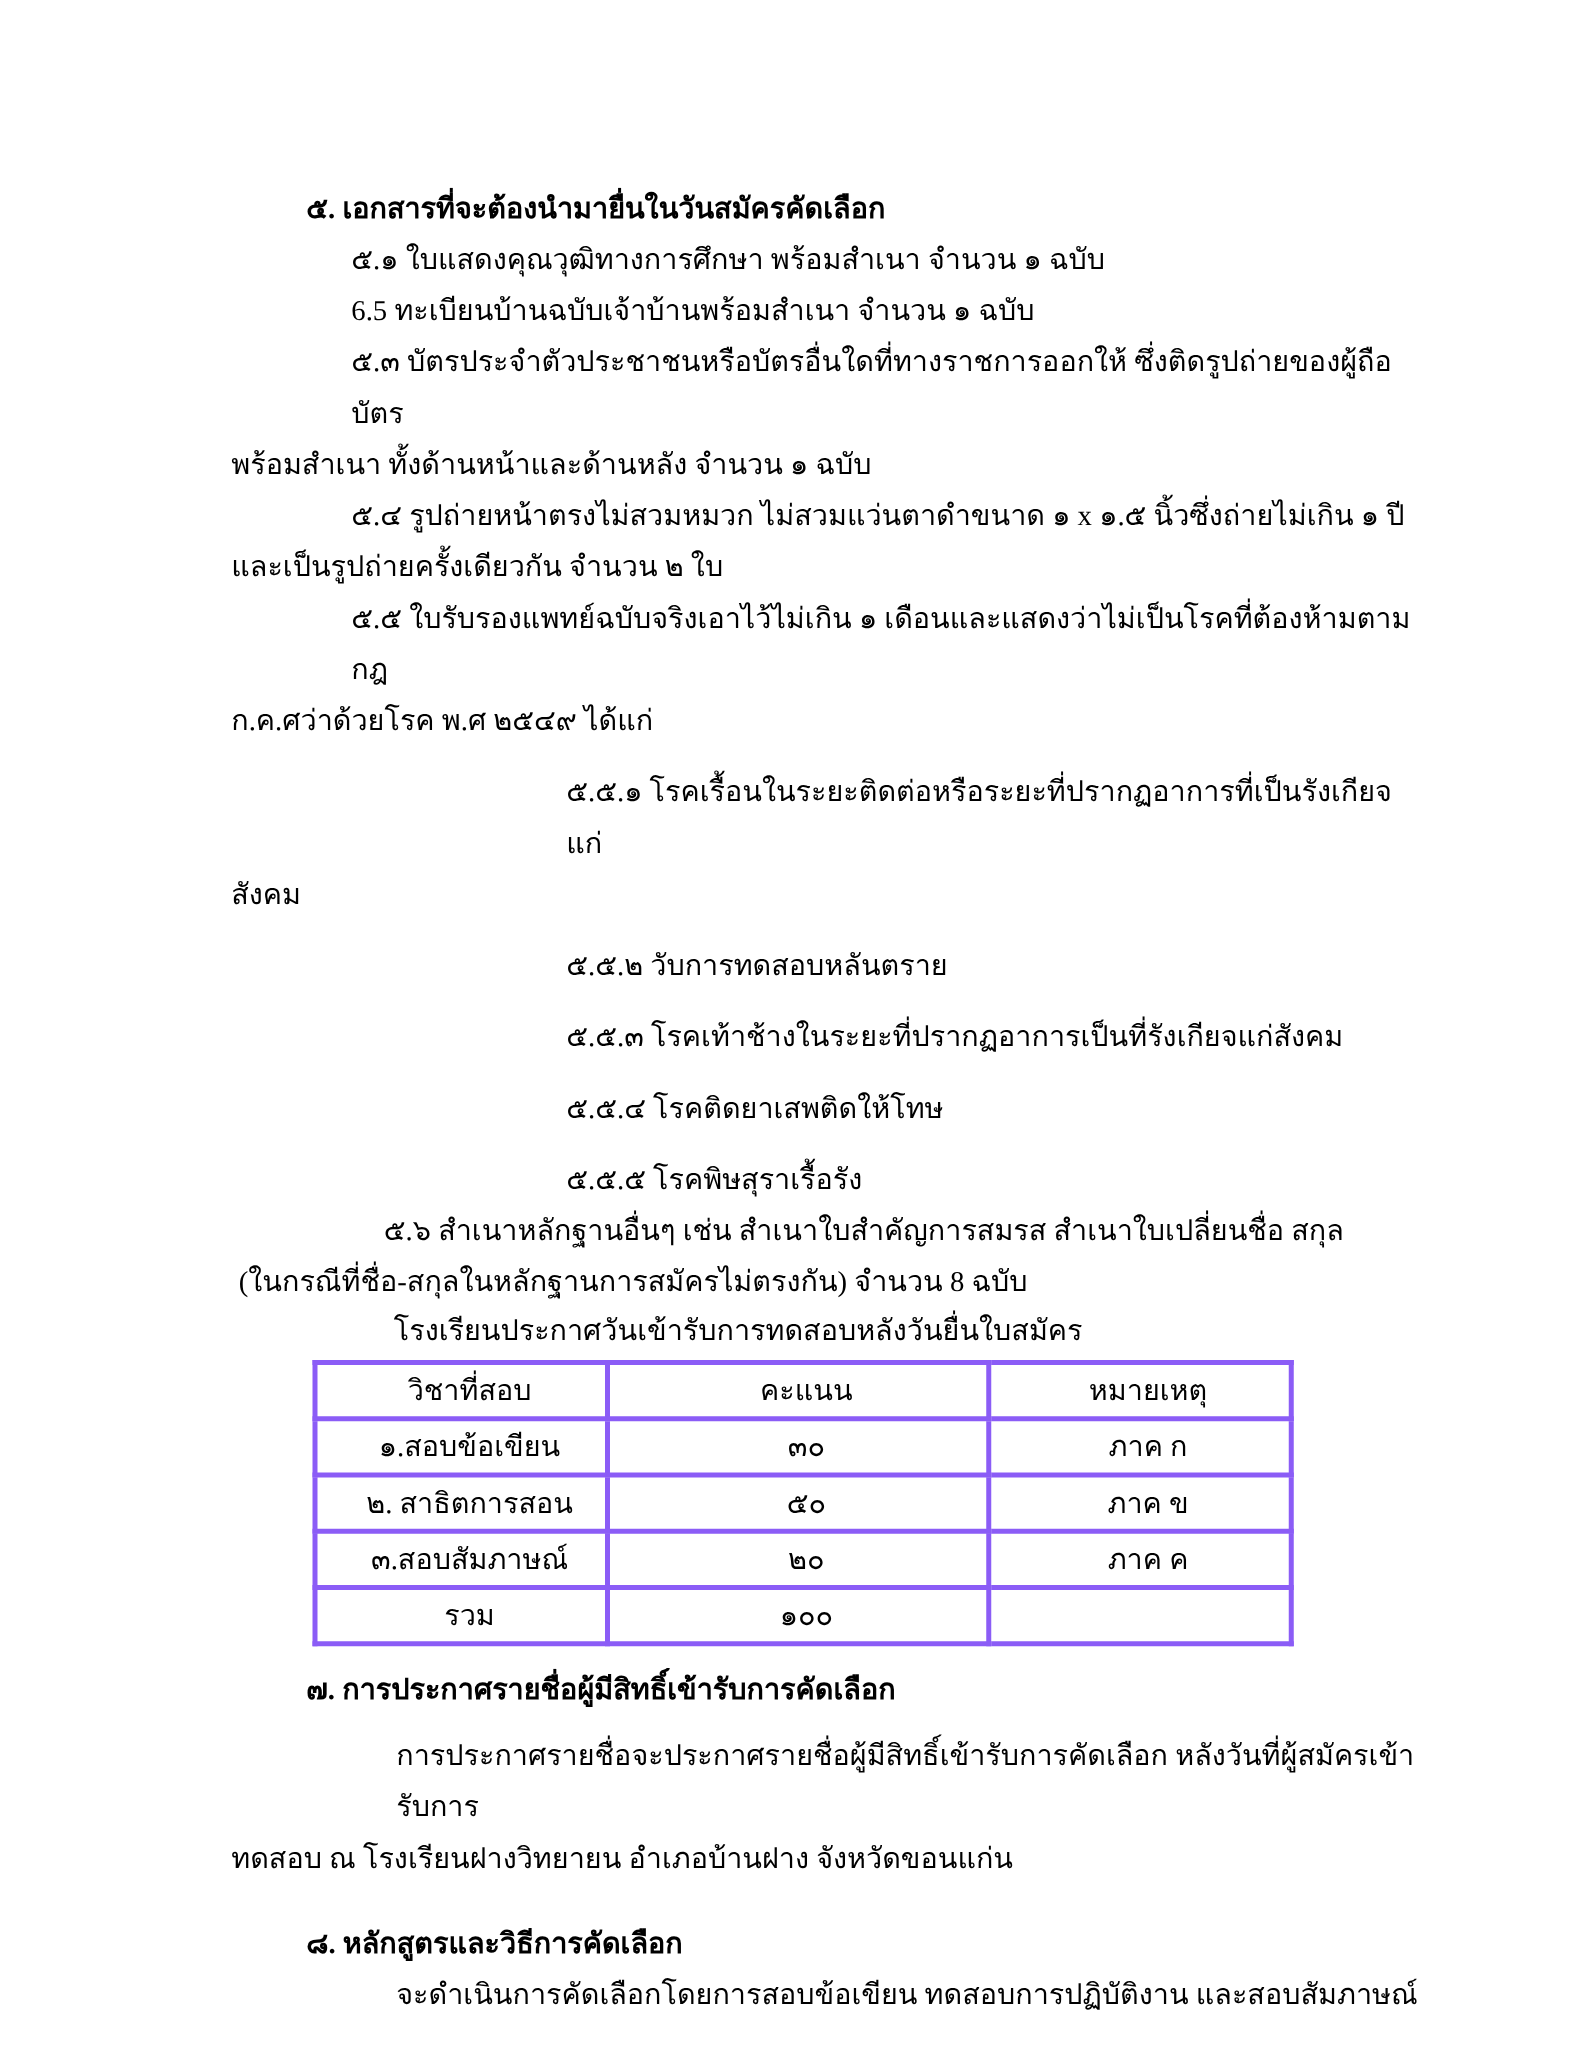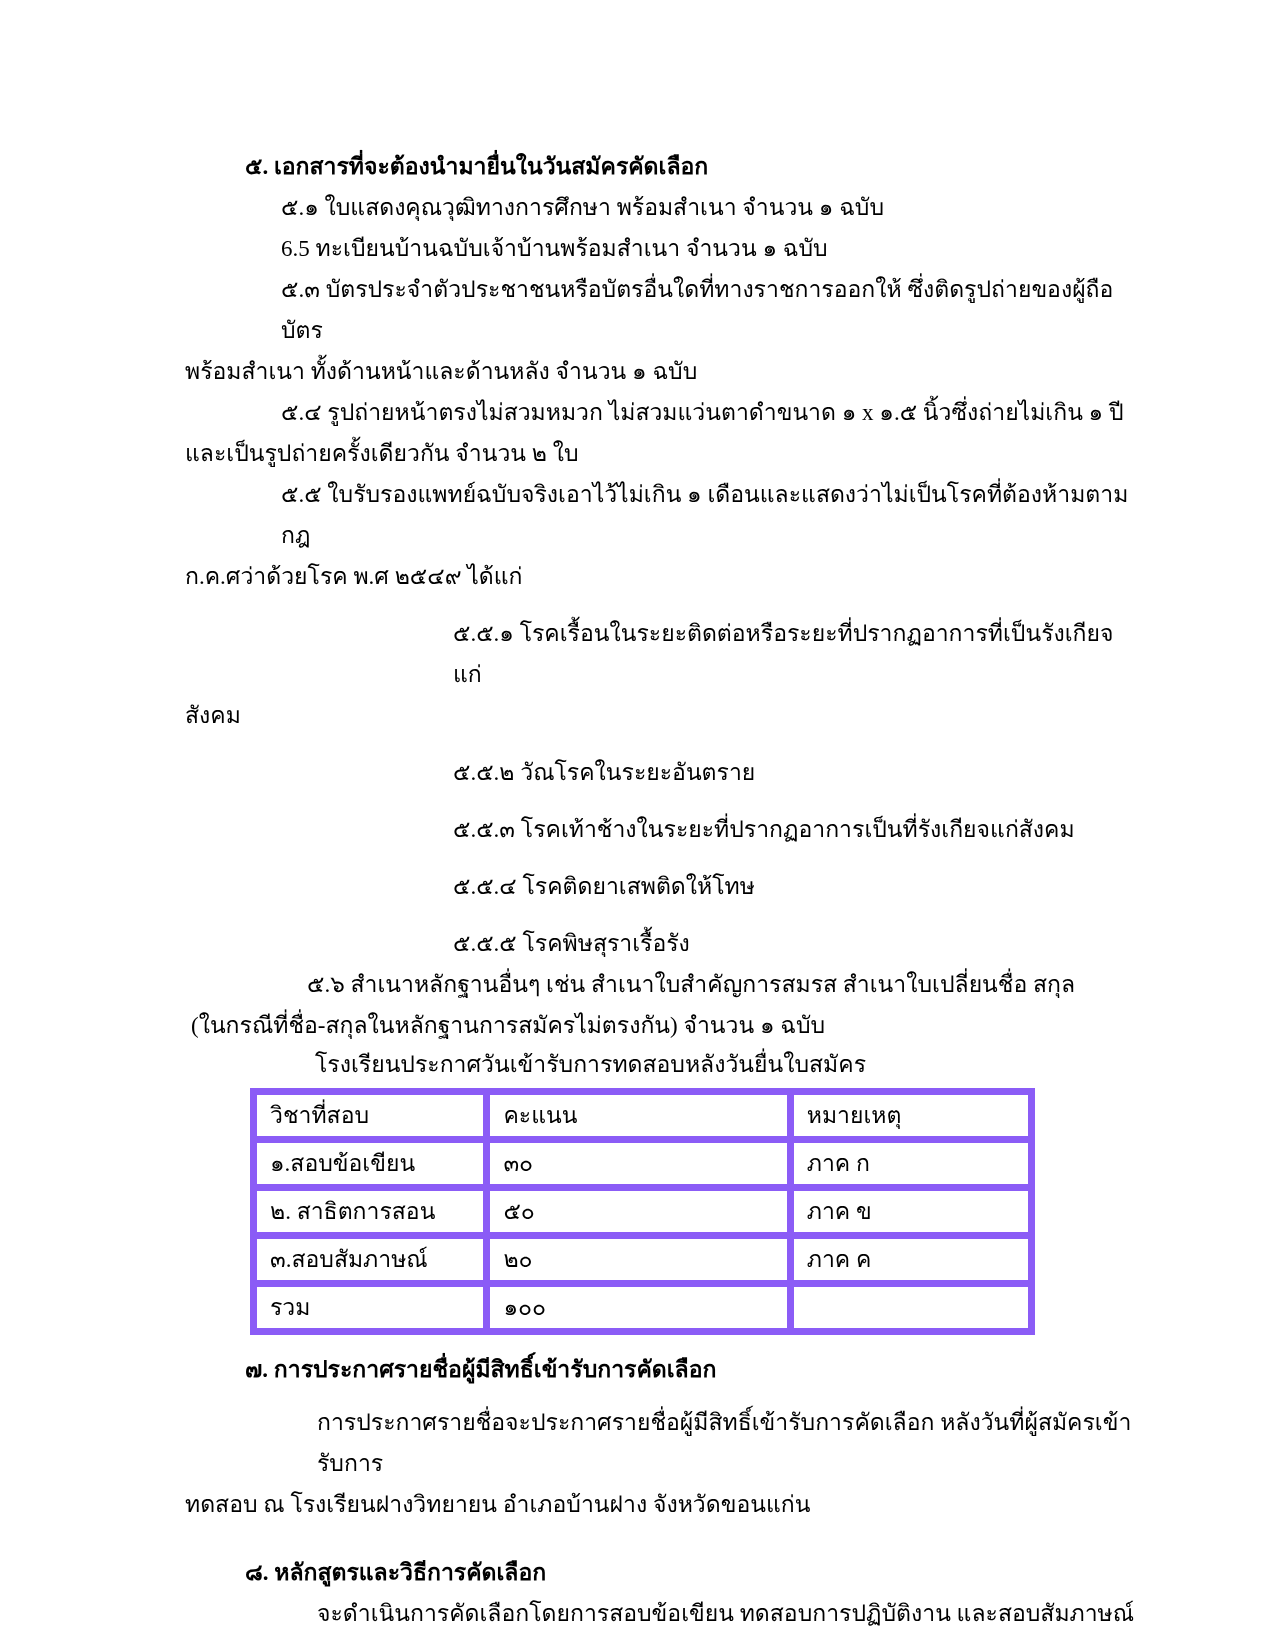--- a/index.html
+++ b/index.html
@@ -42,25 +42,26 @@
   table.exam {
     border-collapse: collapse;
     margin-left: 65px;
     margin-top: 1px;
     width: 785px;
     table-layout: fixed;
     border: 2px solid #000000;
     font-size: 23px;
   }
   table.exam td {
-    border: 7px solid #8b5cf6;
+    border: 4px solid #8b5cf6;
     height: 41px;
     padding: 0 0 0 13px;
     vertical-align: middle;
     line-height: 28px;
+    text-align: center;
   }
   col.c1 { width: 30%; }
   col.c2 { width: 39%; }
   col.c3 { width: 31%; }
 </style>
 </head>
 <body>
 
 <div class="page">
 
@@ -69,26 +70,26 @@
   <p class="ind-item">๕.๑ ใบแสดงคุณวุฒิทางการศึกษา พร้อมสำเนา  จำนวน  ๑  ฉบับ</p>
   <p class="ind-item">6.5 ทะเบียนบ้านฉบับเจ้าบ้านพร้อมสำเนา  จำนวน  ๑  ฉบับ</p>
   <p class="ind-item">๕.๓ บัตรประจำตัวประชาชนหรือบัตรอื่นใดที่ทางราชการออกให้ ซึ่งติดรูปถ่ายของผู้ถือบัตร</p>
   <p>พร้อมสำเนา  ทั้งด้านหน้าและด้านหลัง จำนวน  ๑  ฉบับ</p>
   <p class="ind-item">๕.๔ รูปถ่ายหน้าตรงไม่สวมหมวก ไม่สวมแว่นตาดำขนาด ๑ x ๑.๕ นิ้วซึ่งถ่ายไม่เกิน ๑ ปี</p>
   <p>และเป็นรูปถ่ายครั้งเดียวกัน จำนวน  ๒  ใบ</p>
   <p class="ind-item">๕.๕ ใบรับรองแพทย์ฉบับจริงเอาไว้ไม่เกิน ๑ เดือนและแสดงว่าไม่เป็นโรคที่ต้องห้ามตามกฎ</p>
   <p>ก.ค.ศว่าด้วยโรค พ.ศ ๒๕๔๙ ได้แก่</p>
   <p class="ind-sub">๕.๕.๑ โรคเรื้อนในระยะติดต่อหรือระยะที่ปรากฏอาการที่เป็นรังเกียจแก่</p>
   <p>สังคม</p>
-  <p class="ind-sub">๕.๕.๒ วัณโรคในระยะอันตราย</p>
+  <p class="ind-sub">๕.๕.๒ วับการทดสอบหลันตราย</p>
   <p class="ind-sub">๕.๕.๓ โรคเท้าช้างในระยะที่ปรากฏอาการเป็นที่รังเกียจแก่สังคม</p>
   <p class="ind-sub">๕.๕.๔ โรคติดยาเสพติดให้โทษ</p>
   <p class="ind-sub">๕.๕.๕ โรคพิษสุราเรื้อรัง</p>
   <p class="ind-56">๕.๖  สำเนาหลักฐานอื่นๆ เช่น สำเนาใบสำคัญการสมรส สำเนาใบเปลี่ยนชื่อ สกุล</p>
-  <p class="ind-paren">(ในกรณีที่ชื่อ-สกุลในหลักฐานการสมัครไม่ตรงกัน) จำนวน ๑ ฉบับ</p>
+  <p class="ind-paren">(ในกรณีที่ชื่อ-สกุลในหลักฐานการสมัครไม่ตรงกัน) จำนวน 8 ฉบับ</p>
 
   <p class="ind-subtitle">โรงเรียนประกาศวันเข้ารับการทดสอบหลังวันยื่นใบสมัคร</p>
 
   <table class="exam">
     <colgroup>
         <col class="c1">
         <col class="c2">
         <col class="c3">
       </colgroup>
     <tbody>

